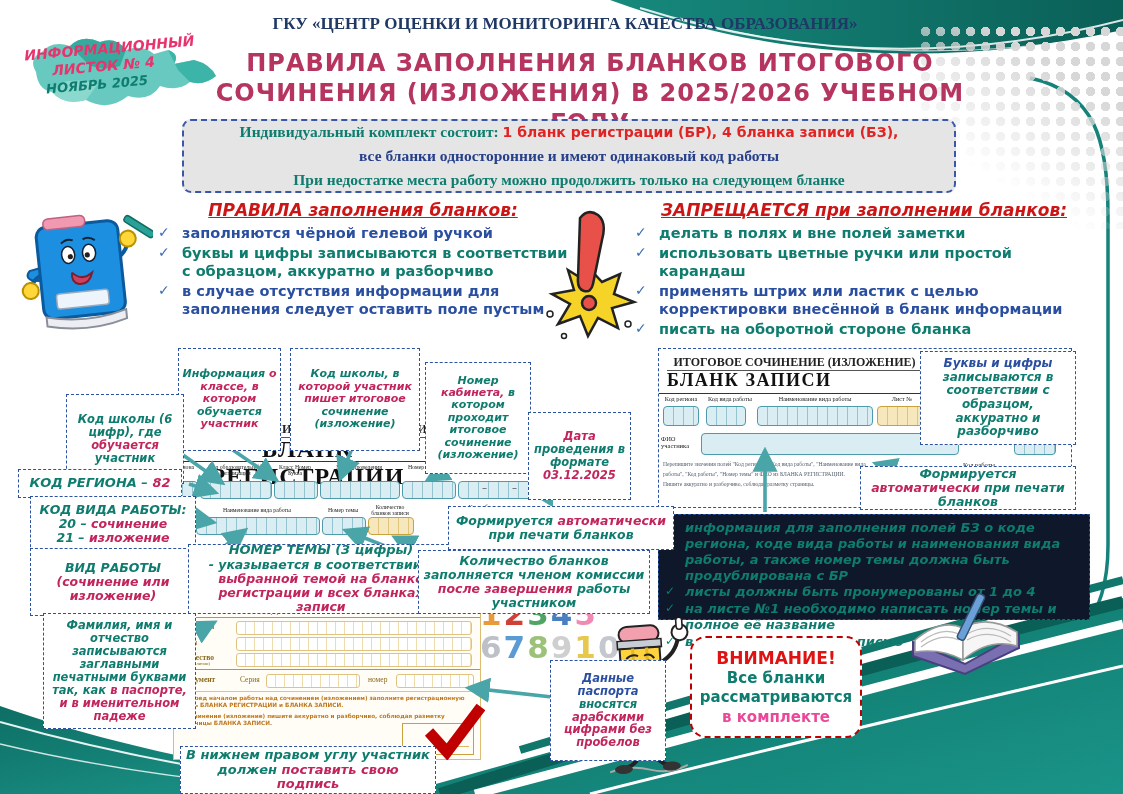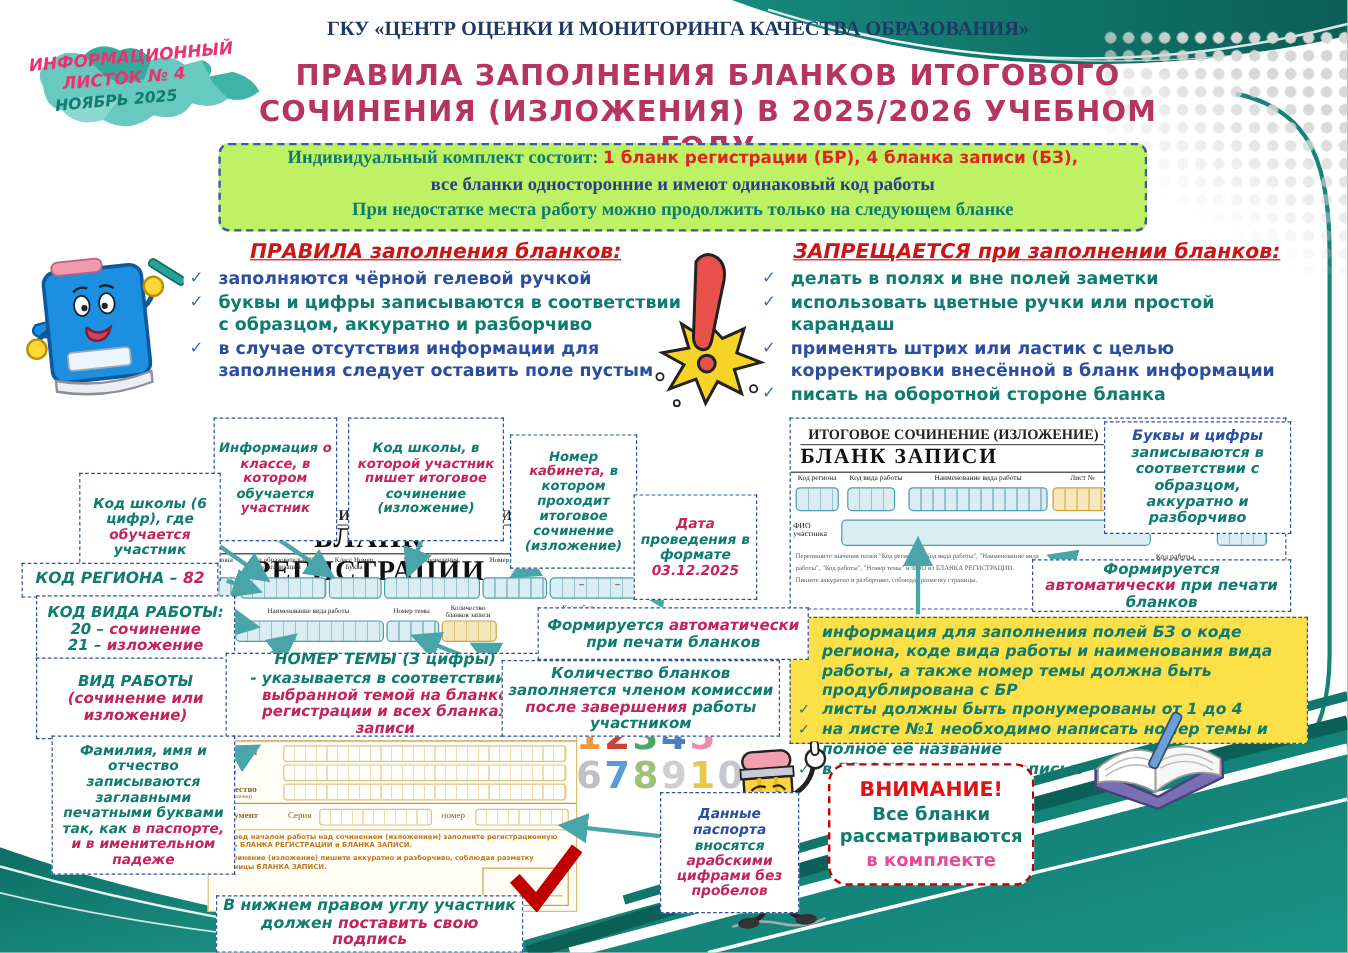--- a/index.html
+++ b/index.html
@@ -112,21 +112,21 @@
     <div class="badge-txt" style="left:38px;top:57px;font-size:13px;color:#0e7c6e;">НОЯБРЬ 2025</div>
   </div>
 
   <div class="abs serif" style="left:170px;top:14px;width:790px;text-align:center;font-weight:bold;font-size:17px;color:#1f3864;z-index:1;">ГКУ «ЦЕНТР ОЦЕНКИ И МОНИТОРИНГА КАЧЕСТВА ОБРАЗОВАНИЯ»</div>
   <div class="abs" style="left:190px;top:48px;width:800px;text-align:center;font-weight:bold;color:#b5355f;z-index:1;letter-spacing:1px;line-height:1.25;">
     <div style="font-size:24px;">ПРАВИЛА ЗАПОЛНЕНИЯ БЛАНКОВ ИТОГОВОГО</div>
     <div style="font-size:24px;">СОЧИНЕНИЯ (ИЗЛОЖЕНИЯ) В 2025/2026 УЧЕБНОМ ГОДУ</div>
   </div>
 
   <div class="abs serif" style="left:182px;top:119px;width:770px;height:70px;border:2px dashed #3a57a8;border-radius:9px;z-index:1;
-              display:flex;flex-direction:column;justify-content:flex-start;text-align:center;font-weight:bold;font-size:15.5px;line-height:1.4;background:#bef264;">
+              display:flex;flex-direction:column;justify-content:space-between;text-align:center;font-weight:bold;font-size:15.5px;line-height:1.4;background:#e5e5e5;">
     <div>
       <span style="color:#0e7c6e;">Индивидуальный комплект состоит:</span>
       <span style="color:#e02424;font-family:'DejaVu Sans',sans-serif;font-size:14px;">1 бланк регистрации (БР), 4 бланка записи (БЗ),</span>
     </div>
     <div style="color:#27408b;">все бланки односторонние и имеют одинаковый код работы</div>
     <div style="color:#0e7c6e;">При недостатке места работу можно продолжить только на следующем бланке</div>
   </div>
 
   <svg class="abs" style="left:18px;top:212px;z-index:1;" width="135" height="128" viewBox="0 0 135 128">
     <g transform="rotate(-6 60 60)">
@@ -245,21 +245,21 @@
     <div class="cells" style="left:42px;top:84px;width:256px;height:20px;background-image:none;"></div>
     <div class="lbl" style="left:300px;top:88px;width:50px;font-size:6.5px;">Номер темы</div>
     <div class="cells" style="left:355px;top:84px;width:40px;height:20px;"></div>
     <div class="abs serif" style="left:4px;top:112px;width:220px;font-size:5.6px;color:#55606e;">Перепишите значения полей "Код региона", "Код вида работы", "Наименование вида</div>
     <div class="abs serif" style="left:4px;top:122px;width:220px;font-size:5.6px;color:#55606e;">работы", "Код работы", "Номер темы" и ФИО из БЛАНКА РЕГИСТРАЦИИ.</div>
     <div class="abs serif" style="left:4px;top:132px;width:220px;font-size:5.6px;color:#55606e;">Пишите аккуратно и разборчиво, соблюдая разметку страницы.</div>
     <div class="lbl" style="left:280px;top:112px;width:80px;font-size:6.5px;">Код работы</div>
     <div class="dashline" style="left:235px;top:126px;width:170px;"></div>
   </div>
 
-  <div class="abs" style="left:658px;top:514px;width:432px;height:106px;border:1.6px dashed #2a52a0;background:#fde047;z-index:2;padding:4px 6px;box-sizing:border-box;">
+  <div class="abs" style="left:658px;top:514px;width:432px;height:106px;border:1.6px dashed #2a52a0;background:#0f172a;z-index:2;padding:4px 6px;box-sizing:border-box;">
     <div class="bz-item">
       <span class="chk">✓</span>
       <span>информация для заполнения полей БЗ о коде региона, коде вида работы и наименования вида работы, а также номер темы должна быть продублирована с БР</span>
     </div>
     <div class="bz-item">
       <span class="chk">✓</span>
       <span>листы должны быть пронумерованы от 1 до 4</span>
     </div>
     <div class="bz-item">
       <span class="chk">✓</span>

